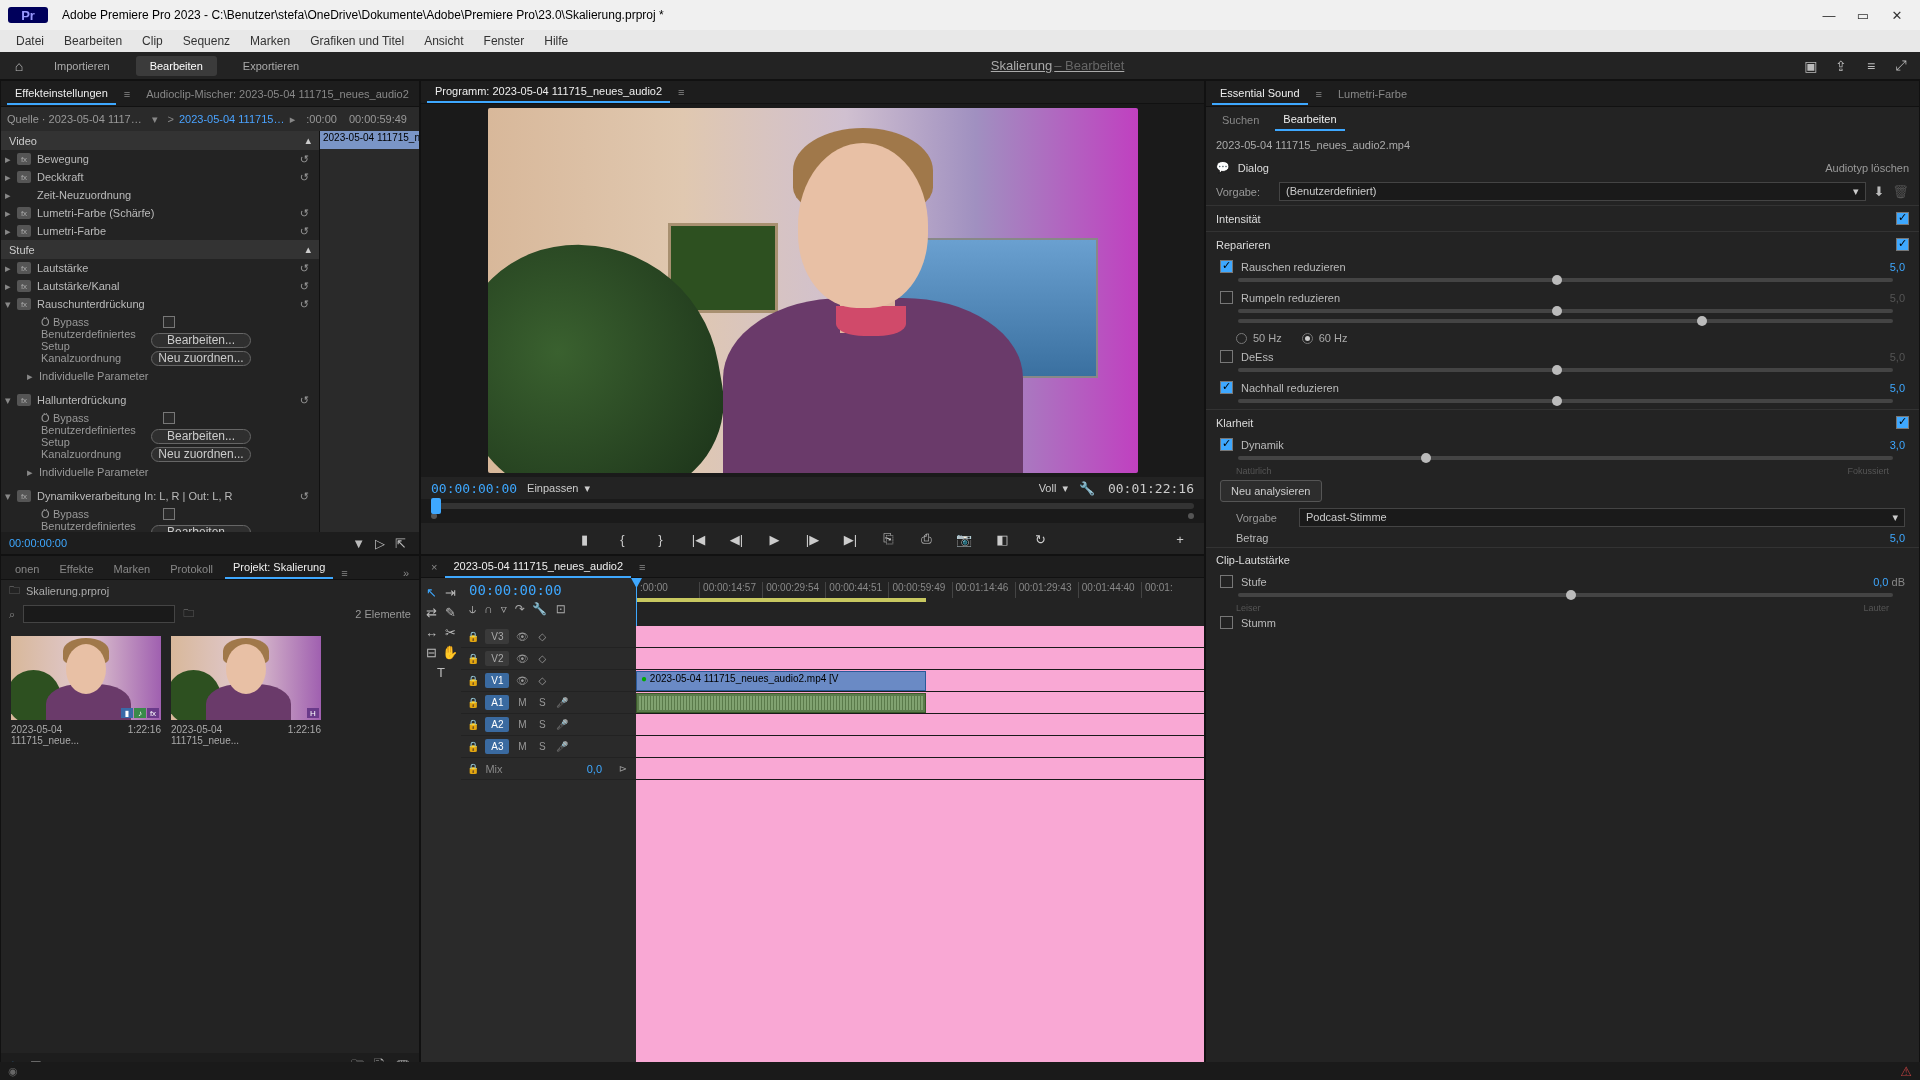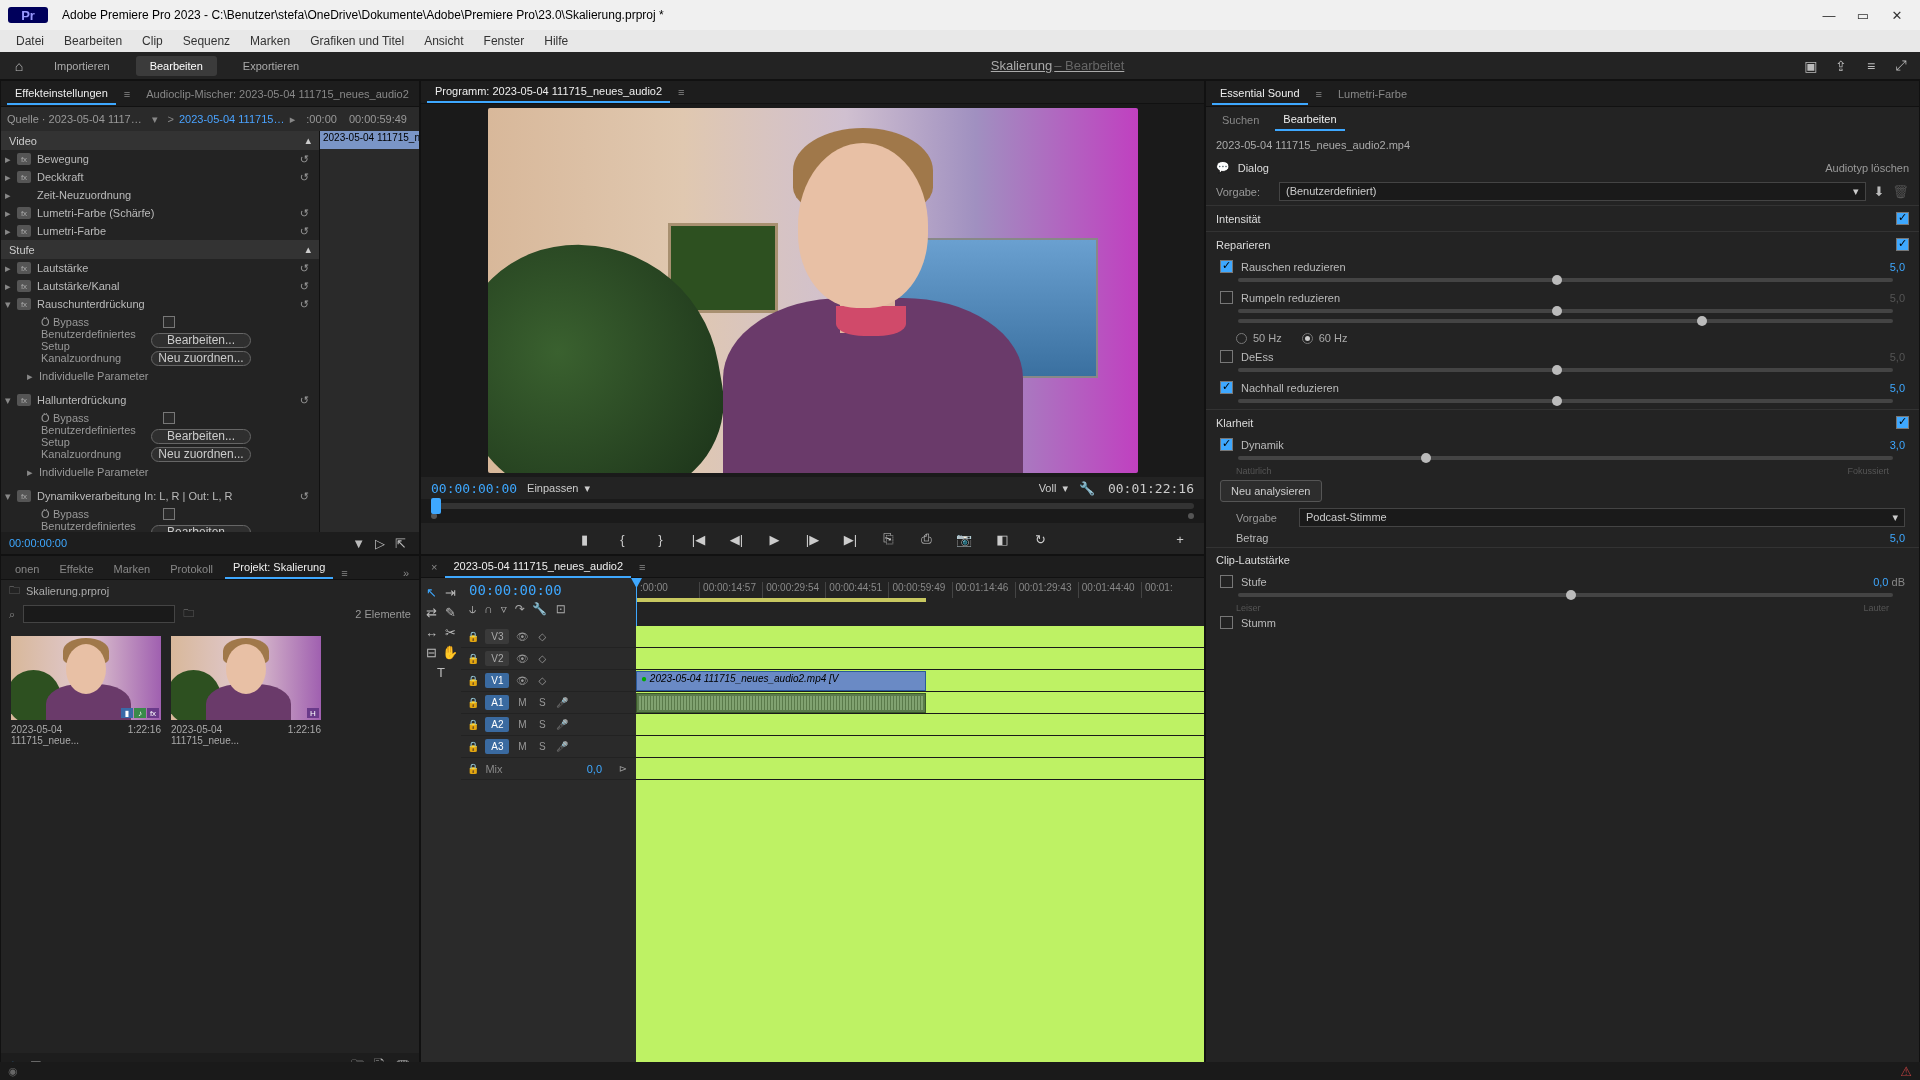--- a/index.html
+++ b/index.html
@@ -123,21 +123,21 @@
 .tlruler .play::before{content:"";position:absolute;top:0;left:-5px;width:11px;height:10px;background:#3ea8ff;clip-path:polygon(0 0,100% 0,50% 100%);}
 .tltracks{flex:1;display:flex;}
 .tltrack-hdrs{width:175px;background:#2a2a2a;}
 .trkrow{height:22px;display:flex;align-items:center;padding:0 6px;gap:6px;border-bottom:1px solid #222;}
 .trkrow .lk{color:#888;cursor:pointer;font-size:10px;}
 .trkrow .tag{width:24px;height:15px;background:#3a3a3a;color:#aaa;font-size:10px;display:flex;align-items:center;justify-content:center;border-radius:2px;cursor:pointer;}
 .trkrow .tag.on{background:#3a6aa0;color:#fff;}
 .trkrow .tg{width:14px;color:#999;cursor:pointer;font-size:10px;text-align:center;}
 .trkrow.mix{color:#888;}
 .trkrow.mix .val{color:#3ea8ff;margin-left:auto;margin-right:8px;}
-.tltrack-area{flex:1;position:relative;background:#bef264;font-style:italic;}
+.tltrack-area{flex:1;position:relative;background:#f9a8d4;}
 .trk{height:22px;border-bottom:1px solid #1a1a1a;position:relative;}
 .clip{position:absolute;top:1px;height:20px;border:1px solid #2a5a9a;background:#6a8ac5;font-size:10px;color:#000;padding:1px 4px;overflow:hidden;white-space:nowrap;}
 .clip.audio{background:#5a7a4a;border-color:#3a5a2a;}
 .clip .wave{position:absolute;inset:2px;background:repeating-linear-gradient(90deg,#8aac7a 0 2px,#5a7a4a 2px 3px);opacity:0.8;}
 .tlfoot{height:16px;background:#2a2a2a;display:flex;align-items:center;}
 .tlscroll{height:10px;flex:1;margin:0 10px;background:#1a1a1a;border-radius:5px;position:relative;}
 .tlscroll .thumb2{position:absolute;left:40%;width:10px;height:10px;background:#555;border-radius:5px;}
 
 
 .es .estabs{display:flex;align-items:center;height:26px;padding:0 8px;gap:8px;}

